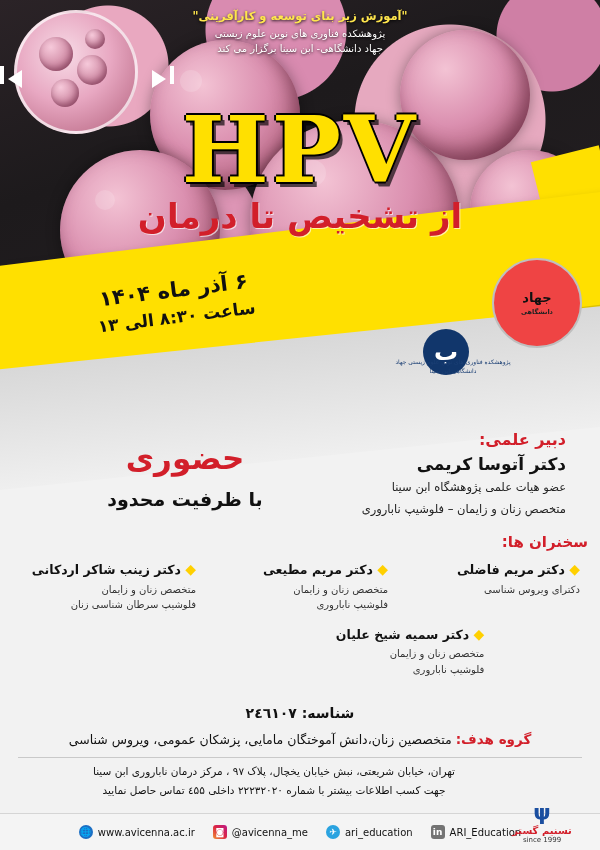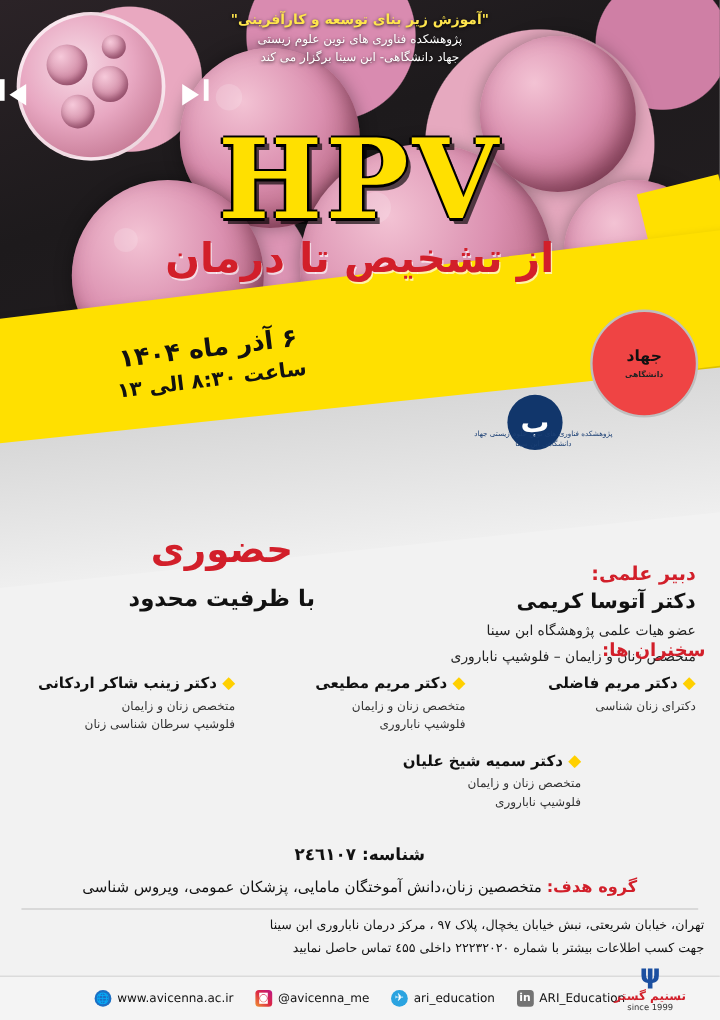--- a/index.html
+++ b/index.html
@@ -128,23 +128,22 @@
   }
 
   
   .hozouri{
     position:absolute;right:300px;top:440px;width:230px;text-align:center;
   }
   .hozouri .big{font-size:31px;font-weight:bold;color:#d21f2a;}
   .hozouri .small{font-size:19px;font-weight:bold;color:#111;margin-top:12px;}
 
   .sci-sec{
-    position:absolute;right:10px;top:430px;width:290px;text-align:right;
+    position:absolute;right:24px;top:430px;width:290px;text-align:right;
     padding-right:10px;
-    margin-top:38px;
   }
   .sec-head{font-size:16px;font-weight:bold;color:#d21f2a;}
   .sec-name{font-size:17px;font-weight:bold;color:#111;margin-top:5px;}
   .sec-line{font-size:11.5px;color:#222;margin-top:4px;line-height:1.6;}
 
   .speakers-head{
     position:absolute;right:12px;top:533px;width:240px;text-align:right;
     font-size:15px;font-weight:bold;color:#d21f2a;
   }
   .sp-grid{
@@ -167,22 +166,22 @@
     position:absolute;left:0;top:731px;width:600px;text-align:center;
     font-size:12.5px;color:#111;
   }
   .target b{color:#d21f2a;font-size:13.5px;}
 
   
   .footer-sep{
     position:absolute;left:18px;top:757px;width:564px;height:1px;background:#c9c9c9;
   }
   .addr{
-    position:absolute;left:0;top:762px;width:548px;text-align:right;
-    font-size:10.5px;color:#111;line-height:1.8;margin-left:39px;
+    position:absolute;left:0;top:762px;width:548px;text-align:center;
+    font-size:10.5px;color:#111;line-height:1.8;
   }
   .footer-bar{
     position:absolute;left:0;bottom:0;width:600px;height:36px;
     background:#f4f4f4;border-top:1px solid #d5d5d5;
     display:flex;align-items:center;justify-content:center;gap:18px;
     font-size:10px;color:#111;direction:ltr;
   }
   .fitem{display:flex;align-items:center;gap:5px;}
   .ficon{
     width:14px;height:14px;border-radius:3px;color:#fff;
@@ -267,21 +266,21 @@
     <div class="sec-head">دبیر علمی:</div>
     <div class="sec-name">دکتر آتوسا کریمی</div>
     <div class="sec-line">عضو هیات علمی پژوهشگاه ابن سینا</div>
     <div class="sec-line">متخصص زنان و زایمان – فلوشیپ ناباروری</div>
   </div>
 
   <div class="speakers-head">سخنران ها:</div>
   <div class="sp-grid">
     <div class="sp">
       <div class="sp-name"><span class="dot">◆</span> <span>دکتر مریم فاضلی</span></div>
-      <div class="sp-role">دکترای زنان شناسی</div>
+      <div class="sp-role">دکترای ویروس شناسی</div>
     </div>
     <div class="sp">
       <div class="sp-name"><span class="dot">◆</span> <span>دکتر مریم مطیعی</span></div>
       <div class="sp-role" style="white-space:pre-line;">متخصص زنان و زایمان
 فلوشیپ ناباروری</div>
     </div>
     <div class="sp">
       <div class="sp-name"><span class="dot">◆</span> <span>دکتر زینب شاکر اردکانی</span></div>
       <div class="sp-role" style="white-space:pre-line;">متخصص زنان و زایمان
 فلوشیپ سرطان شناسی زنان</div>

